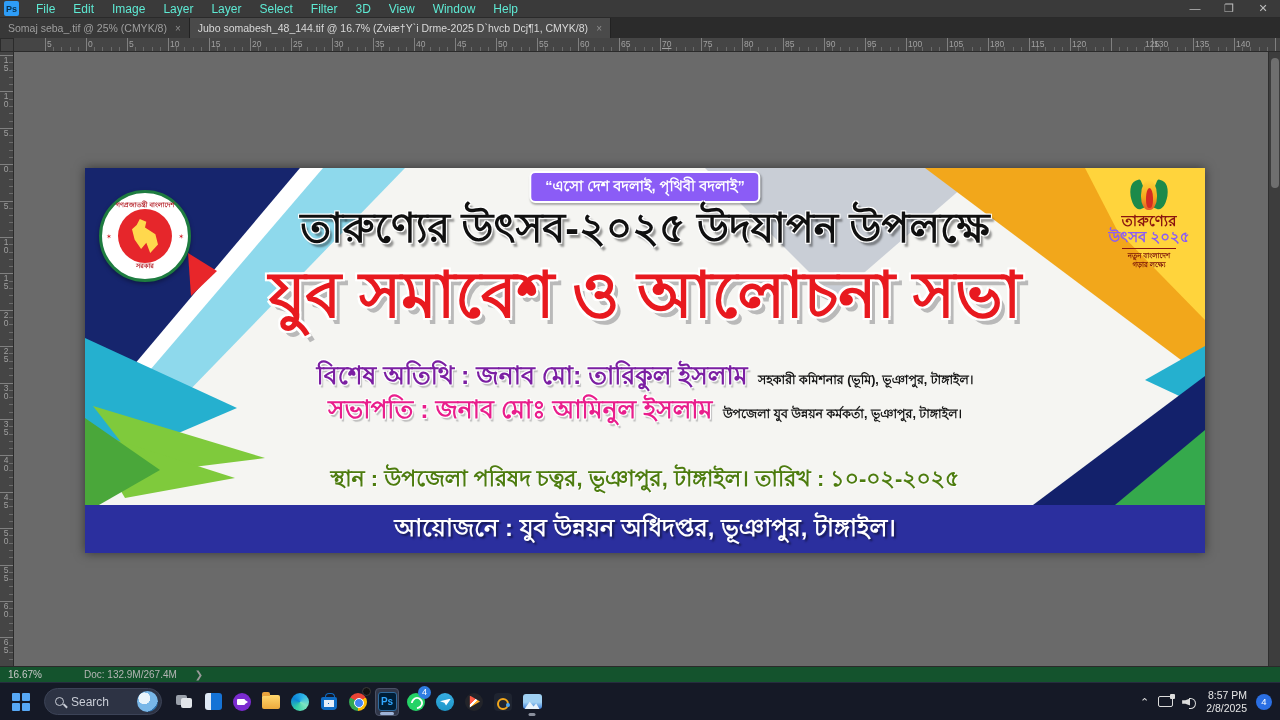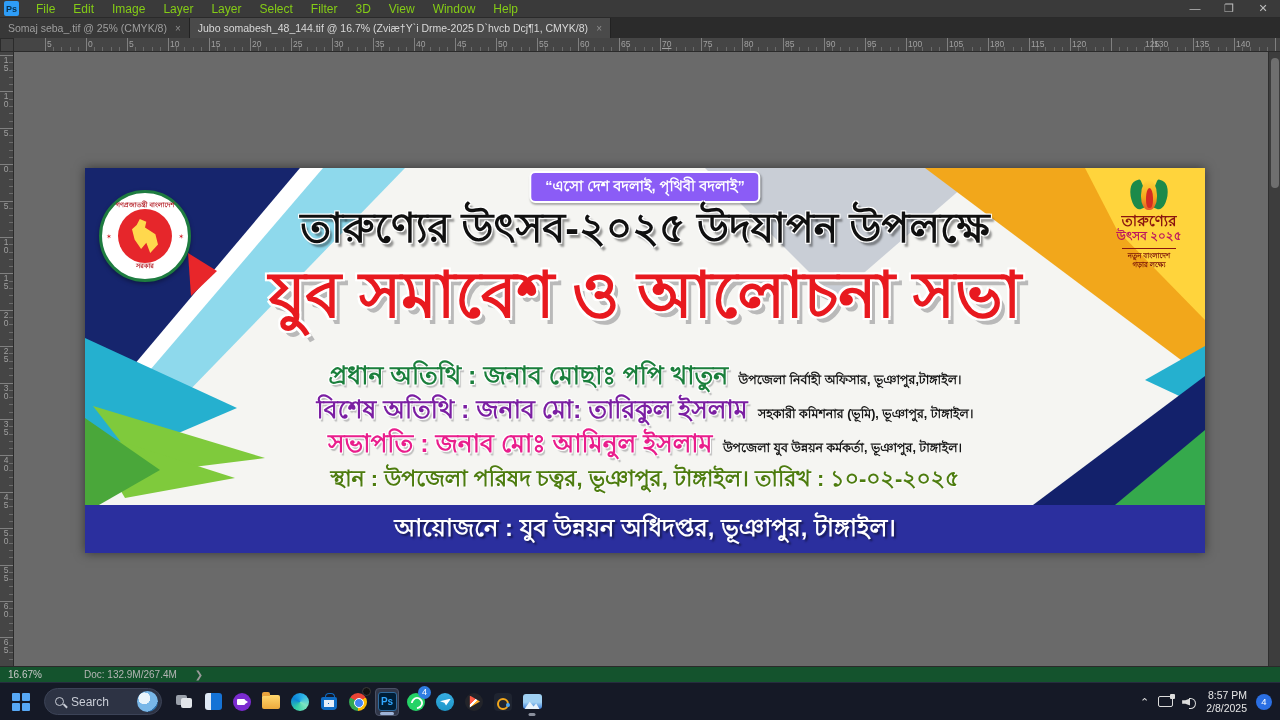--- a/index.html
+++ b/index.html
@@ -4,21 +4,21 @@
 <style>
   * { margin:0; padding:0; box-sizing:border-box; }
   html,body { width:1280px; height:720px; overflow:hidden; background:#2b2b2b;
     font-family:"Liberation Sans", sans-serif; }
 
   
   #menubar { position:absolute; left:0; top:0; width:1280px; height:18px; background:#3a3a3a;
     display:flex; align-items:center; gap:0; border-bottom:1px solid #2a2a2a; }
   .ps-logo { width:15px; height:15px; margin:0 8px 0 4px; background:#2e9df7; color:#06304e;
     font-size:9px; font-weight:bold; display:flex; align-items:center; justify-content:center; border-radius:2px; }
-  .menu-item { color:#84cc16; font-size:12px; padding:0 9px; cursor:default; }
+  .menu-item { color:#5eead4; font-size:12px; padding:0 9px; cursor:default; }
   #win-controls { margin-left:auto; display:flex; gap:0; }
   #win-controls span { color:#bdbdbd; font-size:11px; width:34px; text-align:center; }
 
   #tabbar { position:absolute; left:0; top:18px; width:1280px; height:20px; background:#2b2b2b;
     display:flex; align-items:flex-end; }
   .doc-tab { height:20px; display:flex; align-items:center; padding:0 8px; font-size:10.5px; gap:8px;
     border-right:1px solid #222; }
   .doc-tab.inactive { background:#383838; color:#9e9e9e; }
   .doc-tab.active { background:#4a4a4a; color:#d8d8d8; }
   .tab-close { color:#8f8f8f; font-size:10px; }
@@ -113,21 +113,21 @@
   #fest { position:absolute; right:6px; top:10px; width:100px; height:135px; text-align:center; }
   .flame { position:relative; width:44px; height:34px; margin:0 auto; }
   .flame .pl { position:absolute; left:3px; top:3px; width:16px; height:28px; background:#1c8a4a;
     border-radius:90% 10% 60% 40%; transform:rotate(-22deg); }
   .flame .pr { position:absolute; right:3px; top:3px; width:16px; height:28px; background:#1c8a4a;
     border-radius:10% 90% 40% 60%; transform:rotate(22deg); }
   .flame .pm { position:absolute; left:14px; top:2px; width:16px; height:30px;
     background:linear-gradient(180deg,#ffd43c 0%,#f2a71b 60%,#e8562a 100%); border-radius:50% 50% 45% 45%; }
   .flame .pc { position:absolute; left:19px; top:10px; width:7px; height:20px; background:#d42b23; border-radius:50% 50% 40% 40%; }
   .fest-l1 { font-size:15px; font-weight:900; color:#8a1510; line-height:17px; }
-  .fest-l2 { font-size:12px; font-weight:900; color:#be185d; line-height:15px; }
+  .fest-l2 { font-size:15px; font-weight:900; color:#8b5cf6; line-height:15px; }
   .fest-sub { margin-top:4px; display:inline-block; padding:2px 6px; border-top:1px solid #8a1510;
     font-size:7px; font-weight:bold; color:#7a1208; line-height:9px; }
 
   
   #taskbar { position:absolute; left:0; top:682px; width:1280px; height:38px; background:#151926;
     border-top:1px solid #262c3e; display:flex; align-items:center; }
   #start { width:18px; height:18px; margin-left:12px; display:grid; grid-template-columns:8px 8px;
     grid-template-rows:8px 8px; gap:2px; }
   #start i { background:#57a8f5; border-radius:1px; }
   #search-pill { margin-left:14px; width:118px; height:27px; background:#2d3344; border:1px solid #3c4357;
@@ -335,24 +335,20 @@
         <span>গড়ার লক্ষ্যে</span>
       </div>
     </div>
 
     <div id="slogan">“এসো দেশ বদলাই, পৃথিবী বদলাই”</div>
     <div id="title-line">তারুণ্যের উৎসব-২০২৫ উদযাপন উপলক্ষে</div>
     <div id="main-title">যুব সমাবেশ ও আলোচনা সভা</div>
 
     <div id="guests">
       <div class="guest-row">
-        <span class="guest-main" style="color: rgb(27, 127, 60);">প্রধান অতিথি : জনাব মোছাঃ পপি খাতুন</span>
-        <span class="guest-desg">উপজেলা নির্বাহী অফিসার, ভূঞাপুর,টাঙ্গাইল।</span>
-      </div>
-      <div class="guest-row">
         <span class="guest-main" style="color: rgb(123, 31, 162);">বিশেষ অতিথি : জনাব মো: তারিকুল ইসলাম</span>
         <span class="guest-desg">সহকারী কমিশনার (ভূমি), ভূঞাপুর, টাঙ্গাইল।</span>
       </div>
       <div class="guest-row">
         <span class="guest-main" style="color: rgb(233, 30, 140);">সভাপতি : জনাব মোঃ আমিনুল ইসলাম</span>
         <span class="guest-desg">উপজেলা যুব উন্নয়ন কর্মকর্তা, ভূঞাপুর, টাঙ্গাইল।</span>
       </div>
     </div>
 
     <div id="venue">স্থান :  উপজেলা পরিষদ চত্বর, ভূঞাপুর, টাঙ্গাইল। তারিখ : ১০-০২-২০২৫</div>

